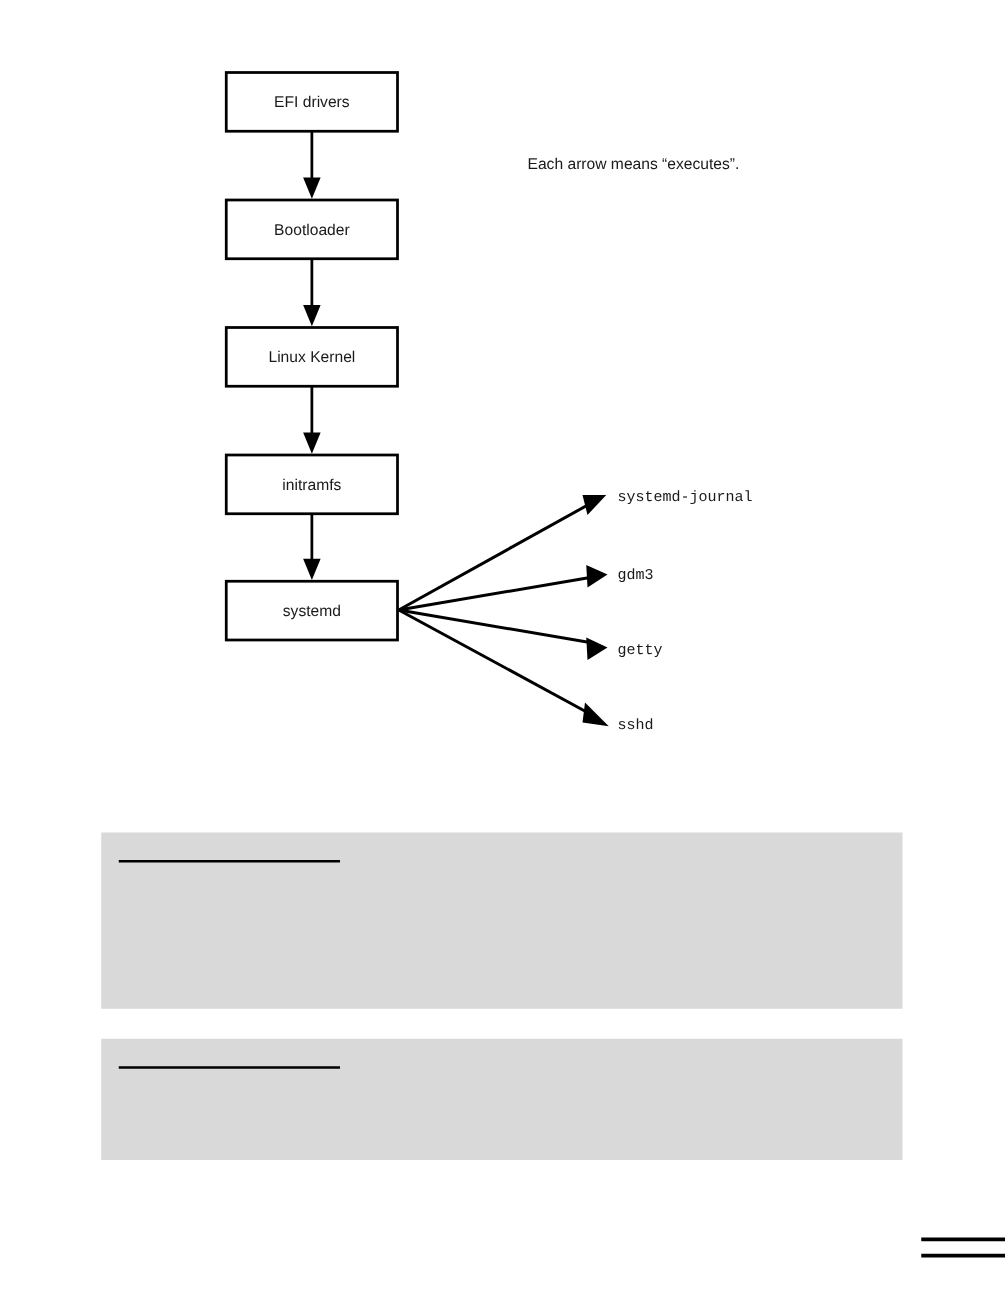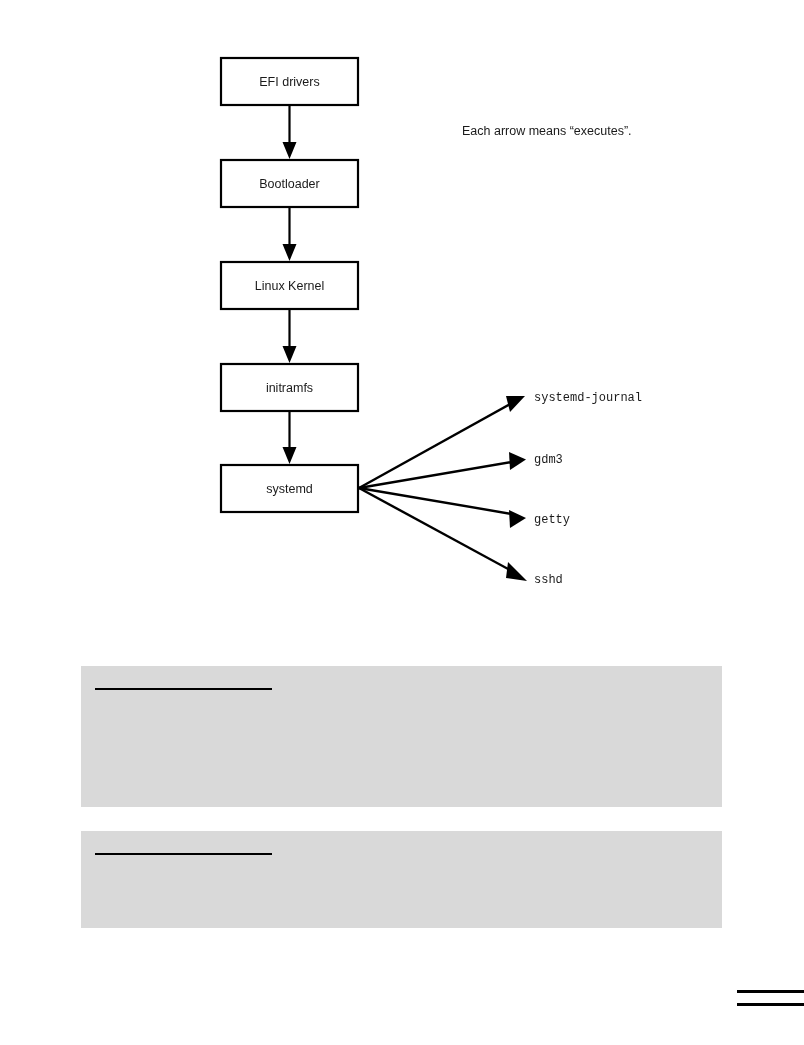--- a/index.html
+++ b/index.html
@@ -15,21 +15,20 @@
     overflow: hidden;
   }
 
   
   #boot-diagram {
     position: absolute;
     left: 0;
     top: 0;
     width: 656px;
     height: 620px;
-    margin-left: 40px;
   }
   #boot-diagram svg {
     display: block;
   }
   .node-box {
     fill: #ffffff;
     stroke: #000000;
     stroke-width: 2.2;
   }
   .node-label {

